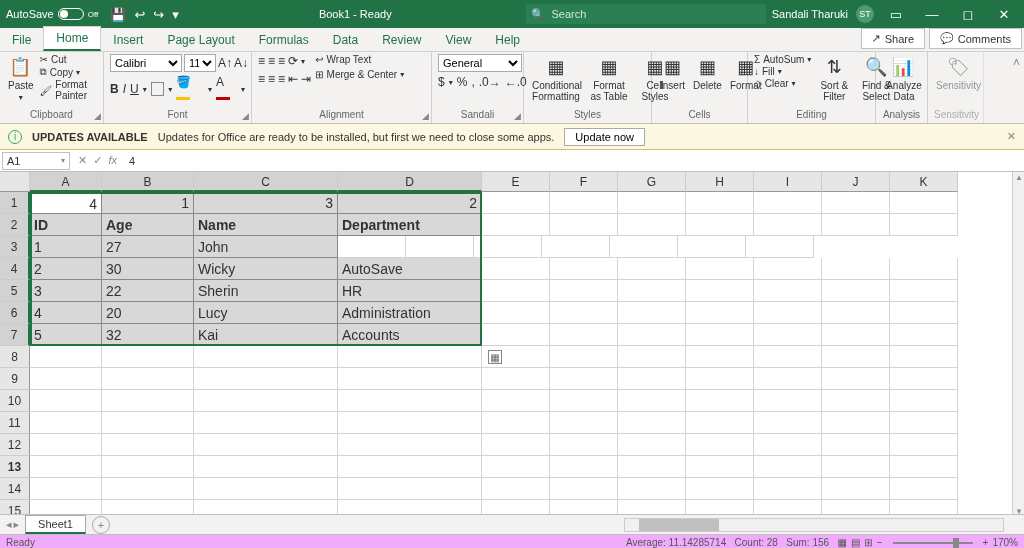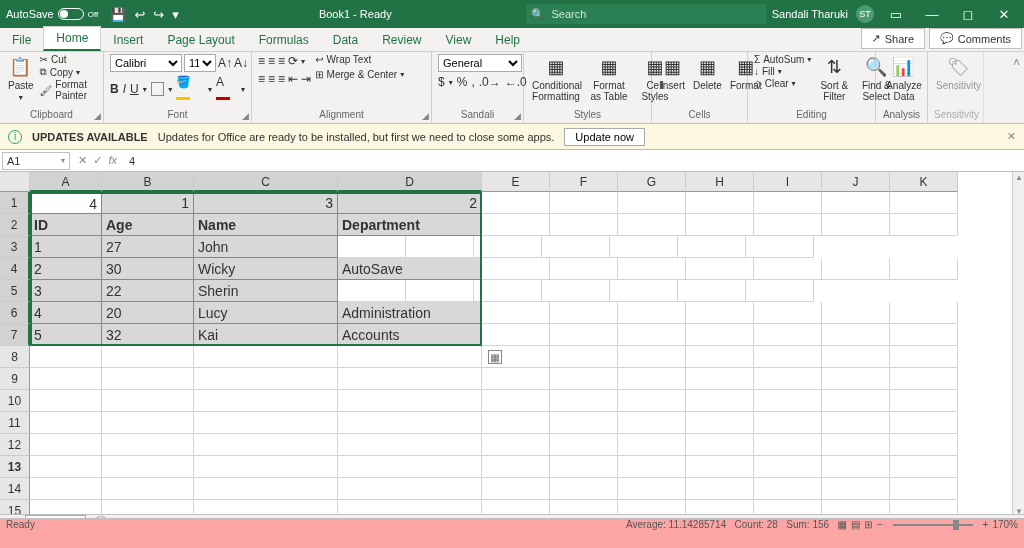--- a/index.html
+++ b/index.html
@@ -79,21 +79,21 @@
 
 
 .sheettabs { position:absolute; bottom:14px; left:0; right:0; height:20px; background:#f3f2f1; border-top:1px solid #c0c0c0; display:flex; align-items:center; font-size:11px; }
 .sheetnav { display:flex; gap:2px; padding:0 6px; color:#888; }
 .sheettab { padding:2px 12px; background:#fff; border:1px solid #aaa; border-bottom:2px solid #217346; }
 .addsheet { width:18px; height:18px; border:1px solid #aaa; border-radius:50%; margin-left:6px; text-align:center; line-height:16px; color:#888; }
 .hscroll { position:absolute; right:20px; width:380px; height:14px; background:#f0f0f0; border:1px solid #ccc; bottom:2px; }
 .hscroll .thumb { position:absolute; left:14px; width:80px; height:12px; background:#c0c0c0; }
 
 
-.statusbar { position:absolute; bottom:0; left:0; right:0; height:30px; background:#fca5a5; border-top:1px solid #c0c0c0; display:flex; align-items:flex-start; font-size:10px; color:#555; padding:0 6px; }
+.statusbar { position:absolute; bottom:0; left:0; right:0; height:14px; background:#f0abfc; border-top:1px solid #c0c0c0; display:flex; align-items:flex-end; font-size:10px; color:#555; padding:0 6px; }
 .statusbar .spacer { flex:1; }
 .viewbtns { display:flex; gap:4px; align-items:center; }
 .zoomslider { width:80px; height:2px; background:#888; position:relative; margin:0 6px; }
 .zoomslider::after { content:""; position:absolute; width:6px; height:10px; background:#888; top:-4px; left:60px; }
 
 .vstrip { position:absolute; right:0; top:0; width:12px; bottom:0; background:#f0f0f0; border-left:1px solid #ccc; }
 .vstrip .up { position:absolute; top:0; width:12px; height:14px; text-align:center; font-size:9px; color:#888; }
 .vstrip .down { position:absolute; bottom:0; width:12px; height:14px; text-align:center; font-size:9px; color:#888; }
 </style>
 </head>
@@ -440,20 +440,21 @@
             <div class="cell" style="width: 68px; height: 22px;"></div>
             <div class="cell" style="width: 68px; height: 22px;"></div>
             <div class="cell" style="width: 68px; height: 22px;"></div>
             <div class="cell" style="width: 68px; height: 22px;"></div>
             <div class="cell" style="width: 68px; height: 22px;"></div>
           </div>
           <div class="row">
             <div class="cell selarea" style="width: 72px; height: 22px;">3</div>
             <div class="cell selarea" style="width: 92px; height: 22px;">22</div>
             <div class="cell selarea" style="width: 144px; height: 22px;">Sherin</div>
+            <div class="cell selarea" style="width: 144px; height: 22px;">HR</div>
             <div class="cell" style="width: 68px; height: 22px;"></div>
             <div class="cell" style="width: 68px; height: 22px;"></div>
             <div class="cell" style="width: 68px; height: 22px;"></div>
             <div class="cell" style="width: 68px; height: 22px;"></div>
             <div class="cell" style="width: 68px; height: 22px;"></div>
             <div class="cell" style="width: 68px; height: 22px;"></div>
             <div class="cell" style="width: 68px; height: 22px;"></div>
           </div>
           <div class="row">
             <div class="cell selarea" style="width: 72px; height: 22px;">4</div>

